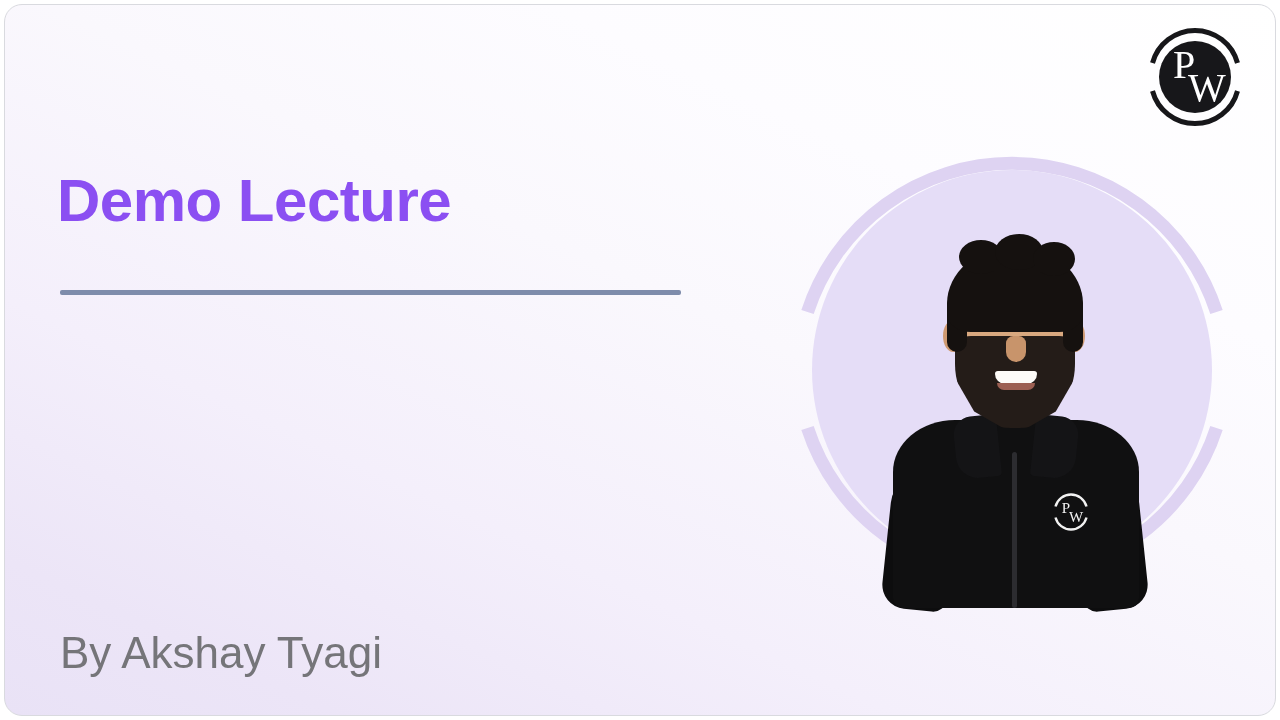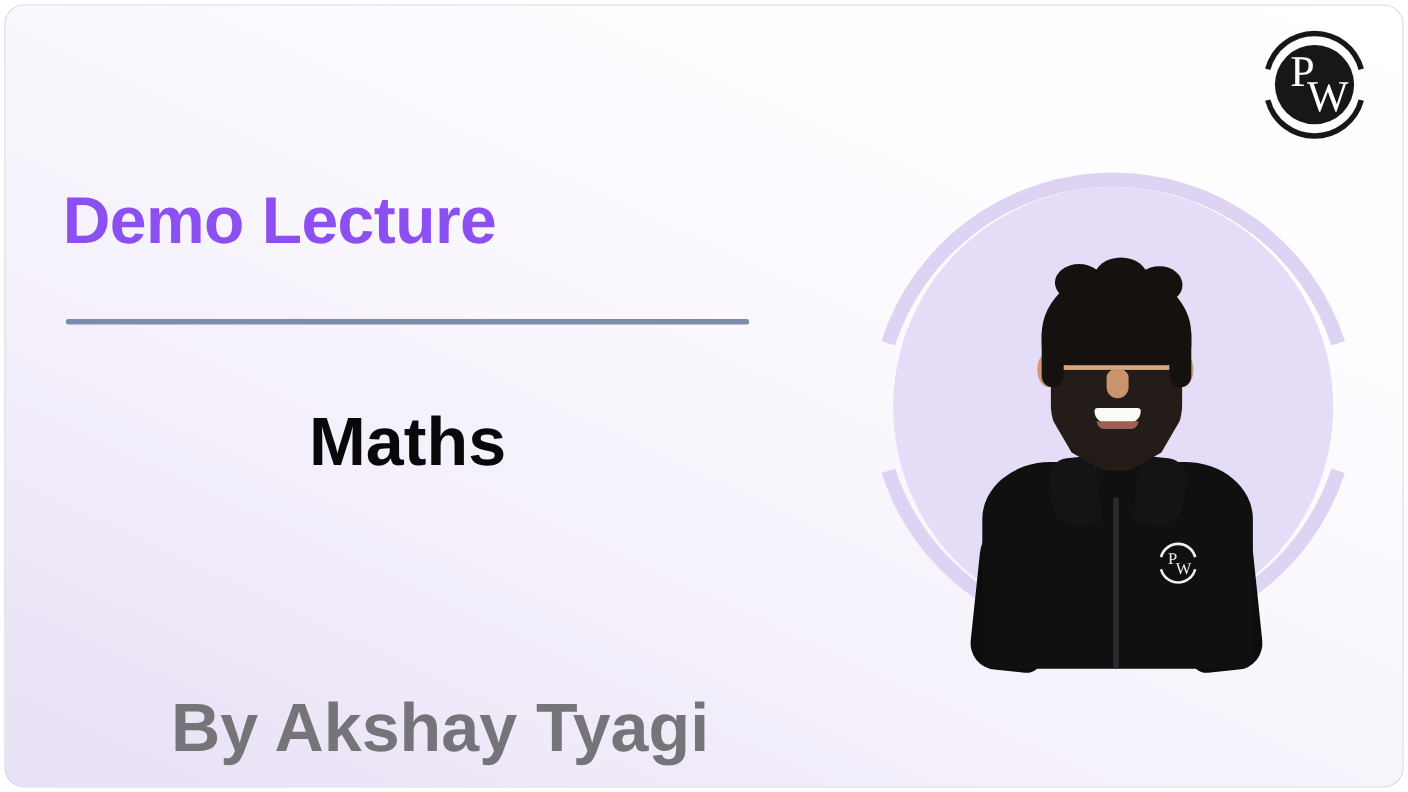--- a/index.html
+++ b/index.html
@@ -59,23 +59,22 @@
     text-align:center;
     font-size:62px;
     font-weight:bold;
     color:#08080a;
     line-height:1.05;
   }
   #presenter {
     position:absolute;
     left:55px; top:625px;
     width:680px;
-    text-align:center;
-    font-size:62px;
-    font-weight:bold;
+    font-size:44px;
+    font-weight:normal;
     color:#757579;
     line-height:1.05;
   }
 
   
   #portrait-medallion {
     position:absolute;
     left:782px; top:140px;
     width:450px; height:460px;
   }
@@ -273,21 +272,20 @@
 
       <text x="41" y="53" fill="#ffffff" font-family="'Liberation Serif', serif" font-size="40" text-anchor="middle" dominant-baseline="auto">P</text>
       <text x="64" y="76" fill="#ffffff" font-family="'Liberation Serif', serif" font-size="40" text-anchor="middle" dominant-baseline="auto">W</text>
     </svg>
   </div>
 
   <div id="headline">Demo Lecture</div>
 
   <div id="headline-divider"></div>
 
-  <div id="subject">Maths</div>
 
   <div id="presenter">By Akshay Tyagi</div>
 
   <div id="portrait-medallion">
 
     <svg id="medallion-ring" viewBox="0 0 450 450" xmlns="http://www.w3.org/2000/svg" aria-hidden="true">
 
       <path d="M 20.5 167 A 215 215 0 0 1 429.5 167" fill="none" stroke="#ded3f2" stroke-width="13"></path>
       <path d="M 429.5 283 A 215 215 0 0 1 20.5 283" fill="none" stroke="#ded3f2" stroke-width="13"></path>
     </svg>

